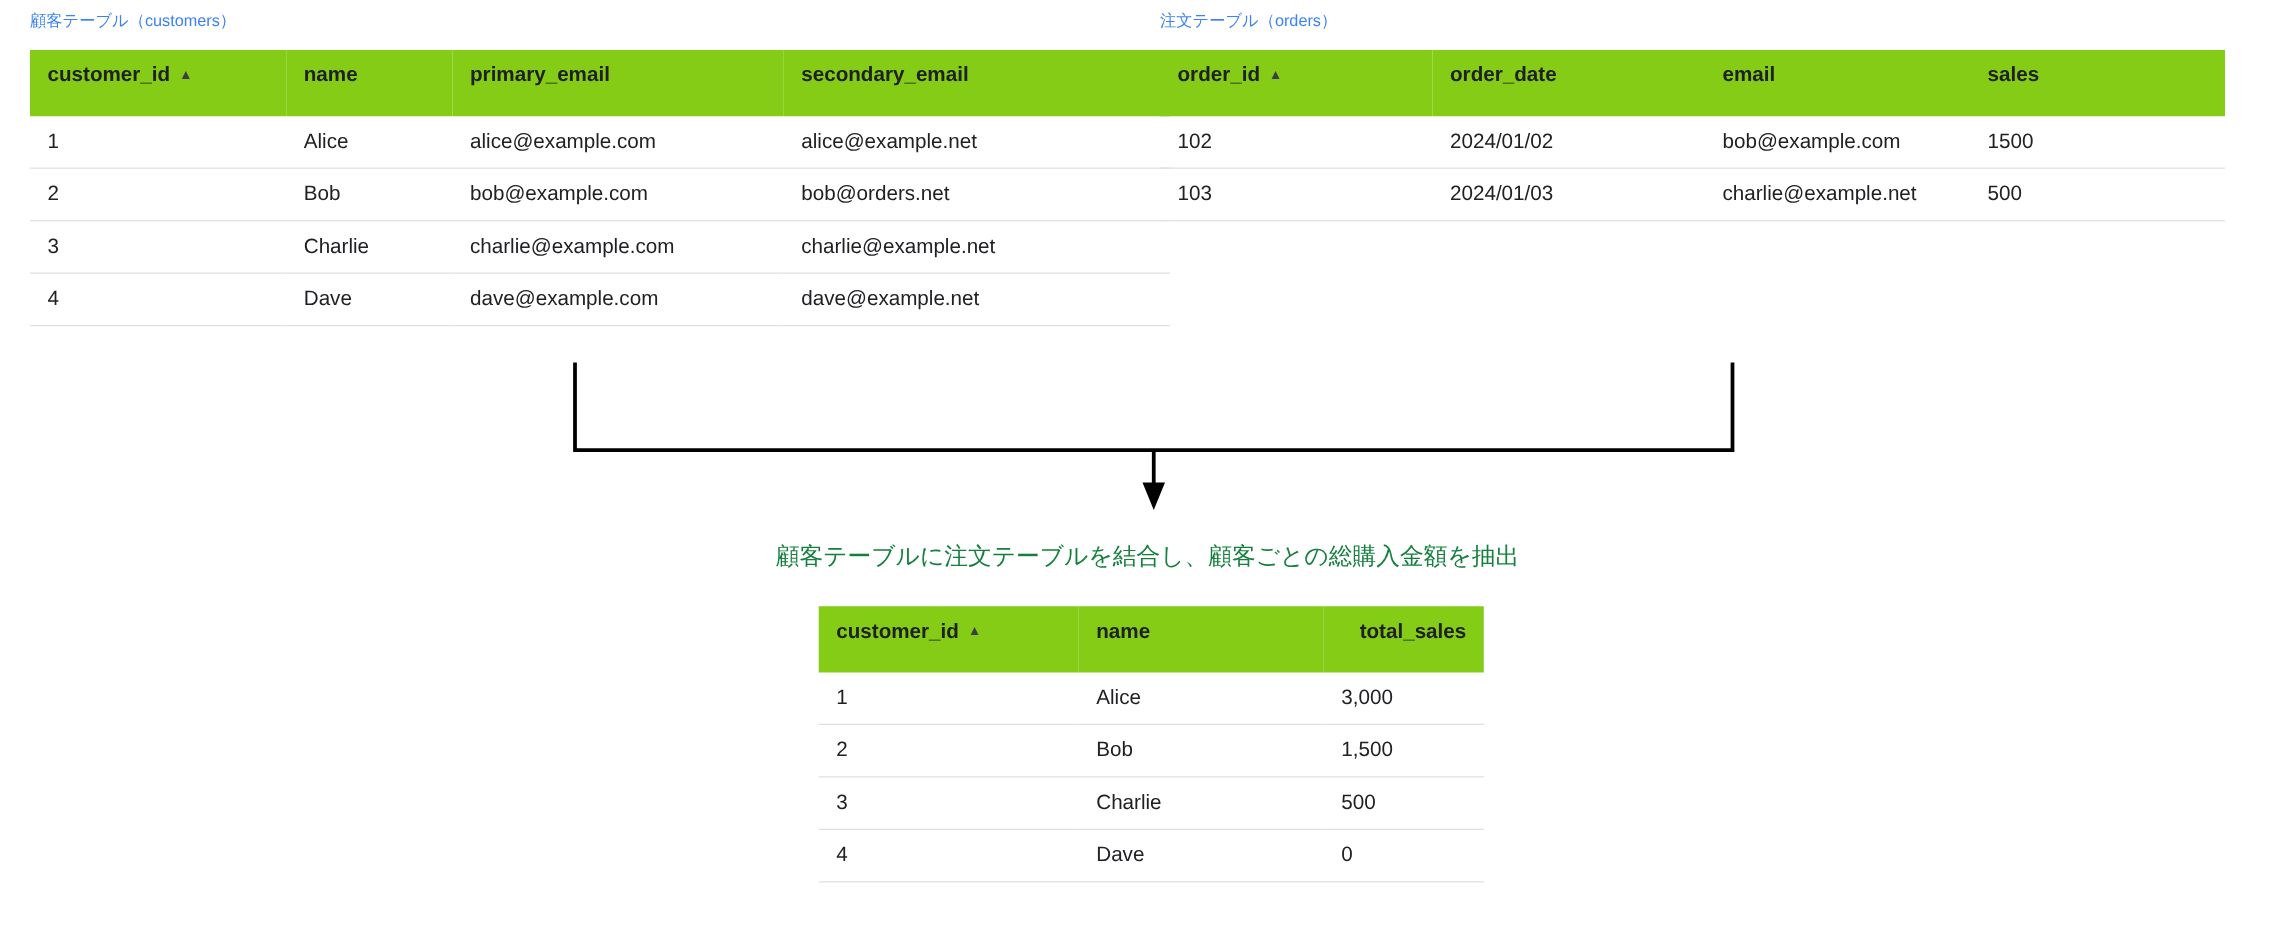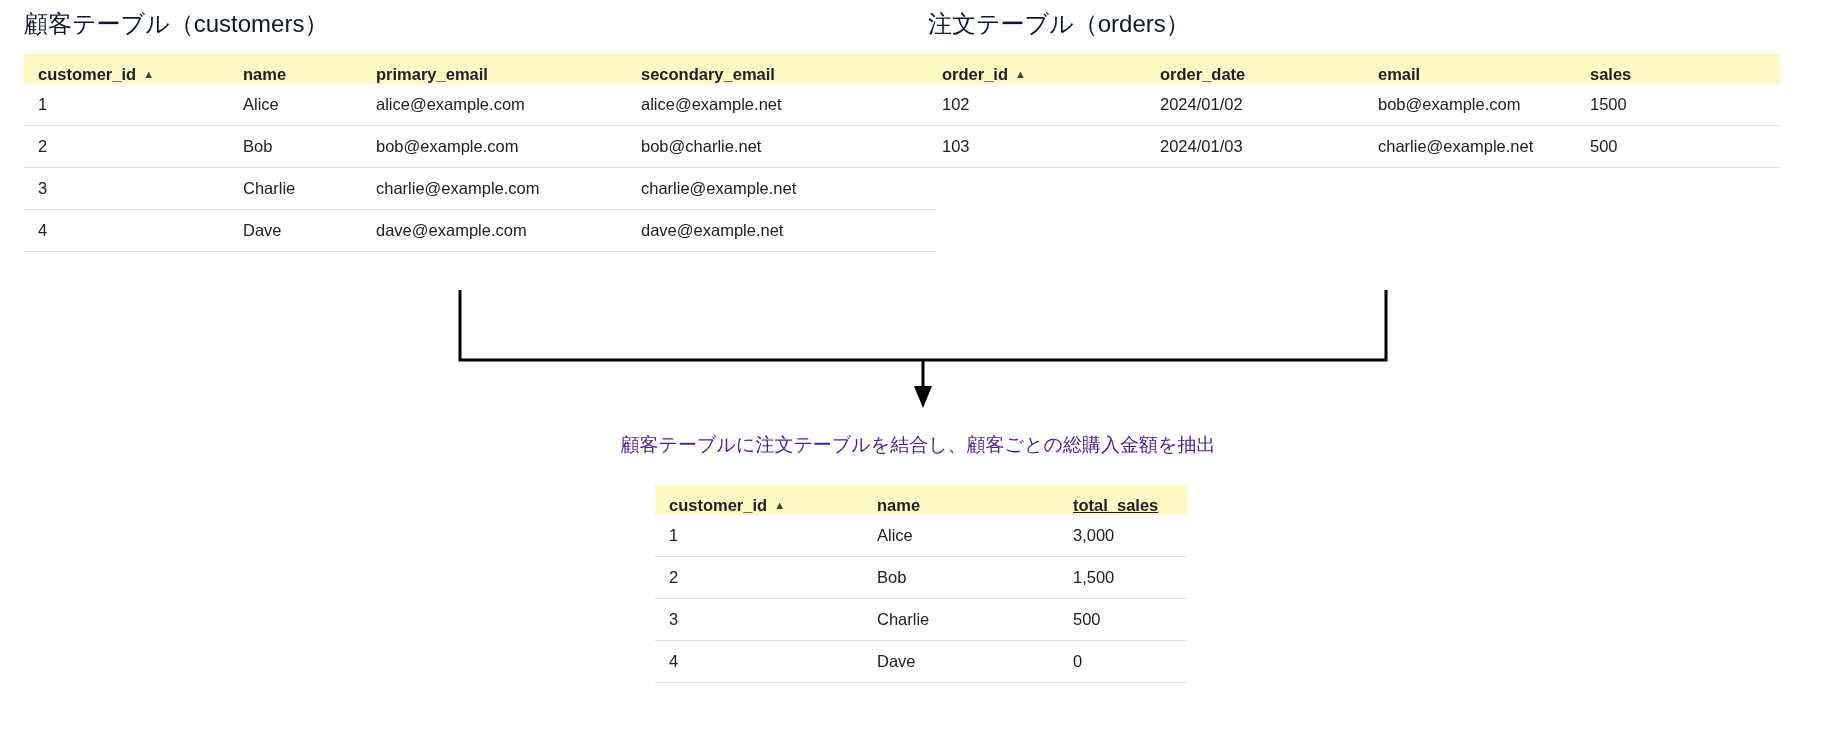--- a/index.html
+++ b/index.html
@@ -16,35 +16,35 @@
     overflow: hidden;
   }
   .stage {
     position: relative;
     width: 1836px;
     height: 744px;
   }
 
   
   .tbl-title {
-    font-size: 24px;
-    color: #0f172a;
+    font-size: 13px;
+    color: #3b82f6;
     margin-bottom: 14px;
     white-space: nowrap;
   }
   table.dt {
     border-collapse: collapse;
     width: 100%;
     font-size: 16.5px;
   }
   table.dt thead th {
-    background: #fef9c3;
+    background: #84cc16;
     font-weight: bold;
     text-align: left;
-    padding: 11px 10px 0 14px;
+    padding: 11px 10px 23px 14px;
     white-space: nowrap;
     color: #202124;
     font-size: 16.5px;
   }
   table.dt tbody td {
     padding: 11px 10px 11px 14px;
     border-bottom: 1px solid #e0e0e0;
     white-space: nowrap;
     color: #202124;
   }
@@ -83,40 +83,40 @@
     top: 485px;
     width: 532px;
   }
   #result-caption {
     position: absolute;
     left: 0;
     top: 432px;
     width: 1836px;
     text-align: center;
     font-size: 19px;
-    color: #4c1d95;
+    color: #15803d;
   }
 
   
   #customers-block col.c1 { width: 205px; }
   #customers-block col.c2 { width: 133px; }
   #customers-block col.c3 { width: 265px; }
   #customers-block col.c4 { width: 309px; }
 
   
   #orders-block col.o1 { width: 218px; }
   #orders-block col.o2 { width: 218px; }
   #orders-block col.o3 { width: 212px; }
   #orders-block col.o4 { width: 204px; }
 
   
   #result-block col.r1 { width: 208px; }
   #result-block col.r2 { width: 196px; }
   #result-block col.r3 { width: 128px; }
-  #result-block table.dt thead th.num { text-align: left; text-decoration: underline; }
+  #result-block table.dt thead th.num { text-align: right; }
 
   
   #connector {
     position: absolute;
     left: 0;
     top: 0;
     width: 1836px;
     height: 744px;
     pointer-events: none;
   }
@@ -147,21 +147,21 @@
         <tr>
           <td>1</td>
           <td>Alice</td>
           <td>alice@example.com</td>
           <td>alice@example.net</td>
         </tr>
         <tr>
           <td>2</td>
           <td>Bob</td>
           <td>bob@example.com</td>
-          <td>bob@charlie.net</td>
+          <td>bob@orders.net</td>
         </tr>
         <tr>
           <td>3</td>
           <td>Charlie</td>
           <td>charlie@example.com</td>
           <td>charlie@example.net</td>
         </tr>
         <tr>
           <td>4</td>
           <td>Dave</td>

